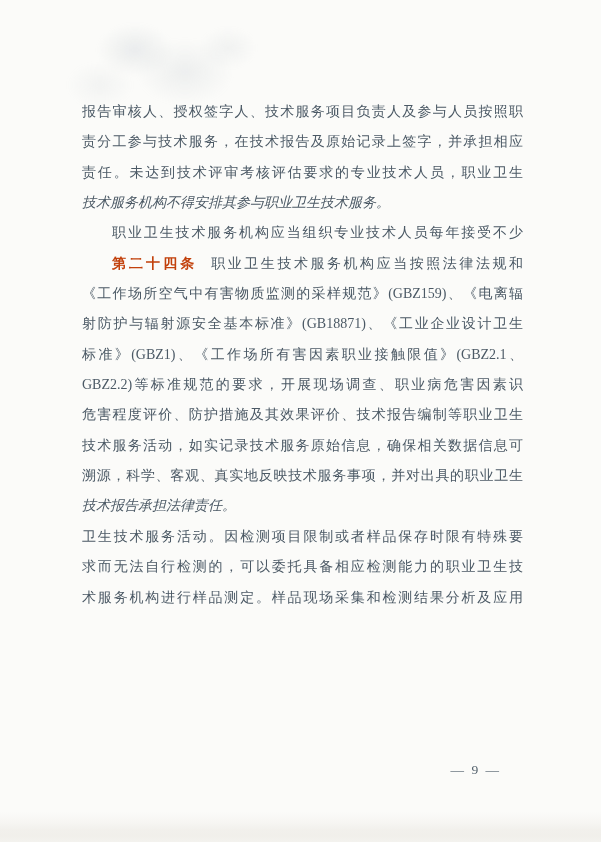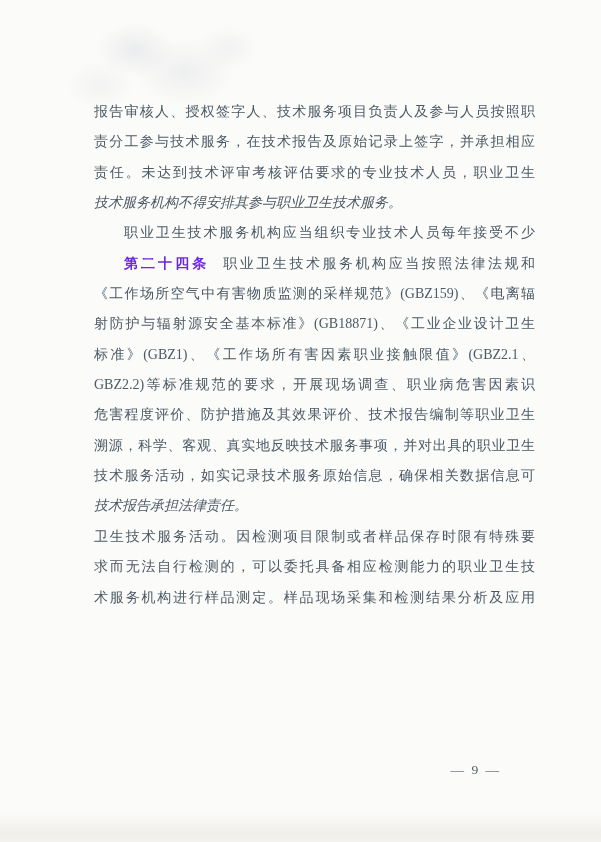--- a/index.html
+++ b/index.html
@@ -25,38 +25,37 @@
       radial-gradient(ellipse 48px 34px at 100px 85px, rgba(168,178,188,0.10), rgba(168,178,188,0) 70%);
     filter:blur(2px);
     pointer-events:none;
   }
   .content{
     position:absolute;
     left:82px;top:97px;width:441px;
     color:#4b5965;
     font-size:14px;
     line-height:30.35px;
-    margin-left:12px;
   }
   .line{
     text-align:justify;
     text-align-last:justify;
     white-space:normal;
     height:30.35px;
   }
   .line.short{
     text-align-last:left;
     font-style:italic;
   }
   .line.indent{
     text-indent:30px;
   }
   .lead{
     font-weight:bold;
-    color:#6d28d9;
+    color:#c2410c;
     margin-right:14px;
     letter-spacing:0.5px;
   }
   .footer{
     position:absolute;
     top:762px;right:100px;
     color:#53616d;
     font-size:13.5px;
     letter-spacing:2px;
   }
@@ -82,22 +81,22 @@
       <div class="line"><span>责分工参与技术服务，在技术报告及原始记录上签字，并承担相应</span></div>
       <div class="line"><span>责任。未达到技术评审考核评估要求的专业技术人员，职业卫生</span></div>
       <div class="line short"><span>技术服务机构不得安排其参与职业卫生技术服务。</span></div>
       <div class="line indent"><span>职业卫生技术服务机构应当组织专业技术人员每年接受不少</span></div>
       <div class="line indent"><b class="lead">第二十四条</b><span>职业卫生技术服务机构应当按照法律法规和</span></div>
       <div class="line"><span>《工作场所空气中有害物质监测的采样规范》(GBZ159)、《电离辐</span></div>
       <div class="line"><span>射防护与辐射源安全基本标准》(GB18871)、《工业企业设计卫生</span></div>
       <div class="line"><span>标准》(GBZ1)、《工作场所有害因素职业接触限值》(GBZ2.1、</span></div>
       <div class="line"><span>GBZ2.2)等标准规范的要求，开展现场调查、职业病危害因素识</span></div>
       <div class="line"><span>危害程度评价、防护措施及其效果评价、技术报告编制等职业卫生</span></div>
+      <div class="line"><span>技术服务活动，如实记录技术服务原始信息，确保相关数据信息可</span></div>
       <div class="line"><span>溯源，科学、客观、真实地反映技术服务事项，并对出具的职业卫生</span></div>
-      <div class="line"><span>技术服务活动，如实记录技术服务原始信息，确保相关数据信息可</span></div>
       <div class="line short"><span>技术报告承担法律责任。</span></div>
       <div class="line"><span>卫生技术服务活动。因检测项目限制或者样品保存时限有特殊要</span></div>
       <div class="line"><span>求而无法自行检测的，可以委托具备相应检测能力的职业卫生技</span></div>
       <div class="line"><span>术服务机构进行样品测定。样品现场采集和检测结果分析及应用</span></div>
     </div>
   <div class="footer">— 9 —</div>
   <div class="scan-edge"></div>
 </div>
 
 </body></html>

